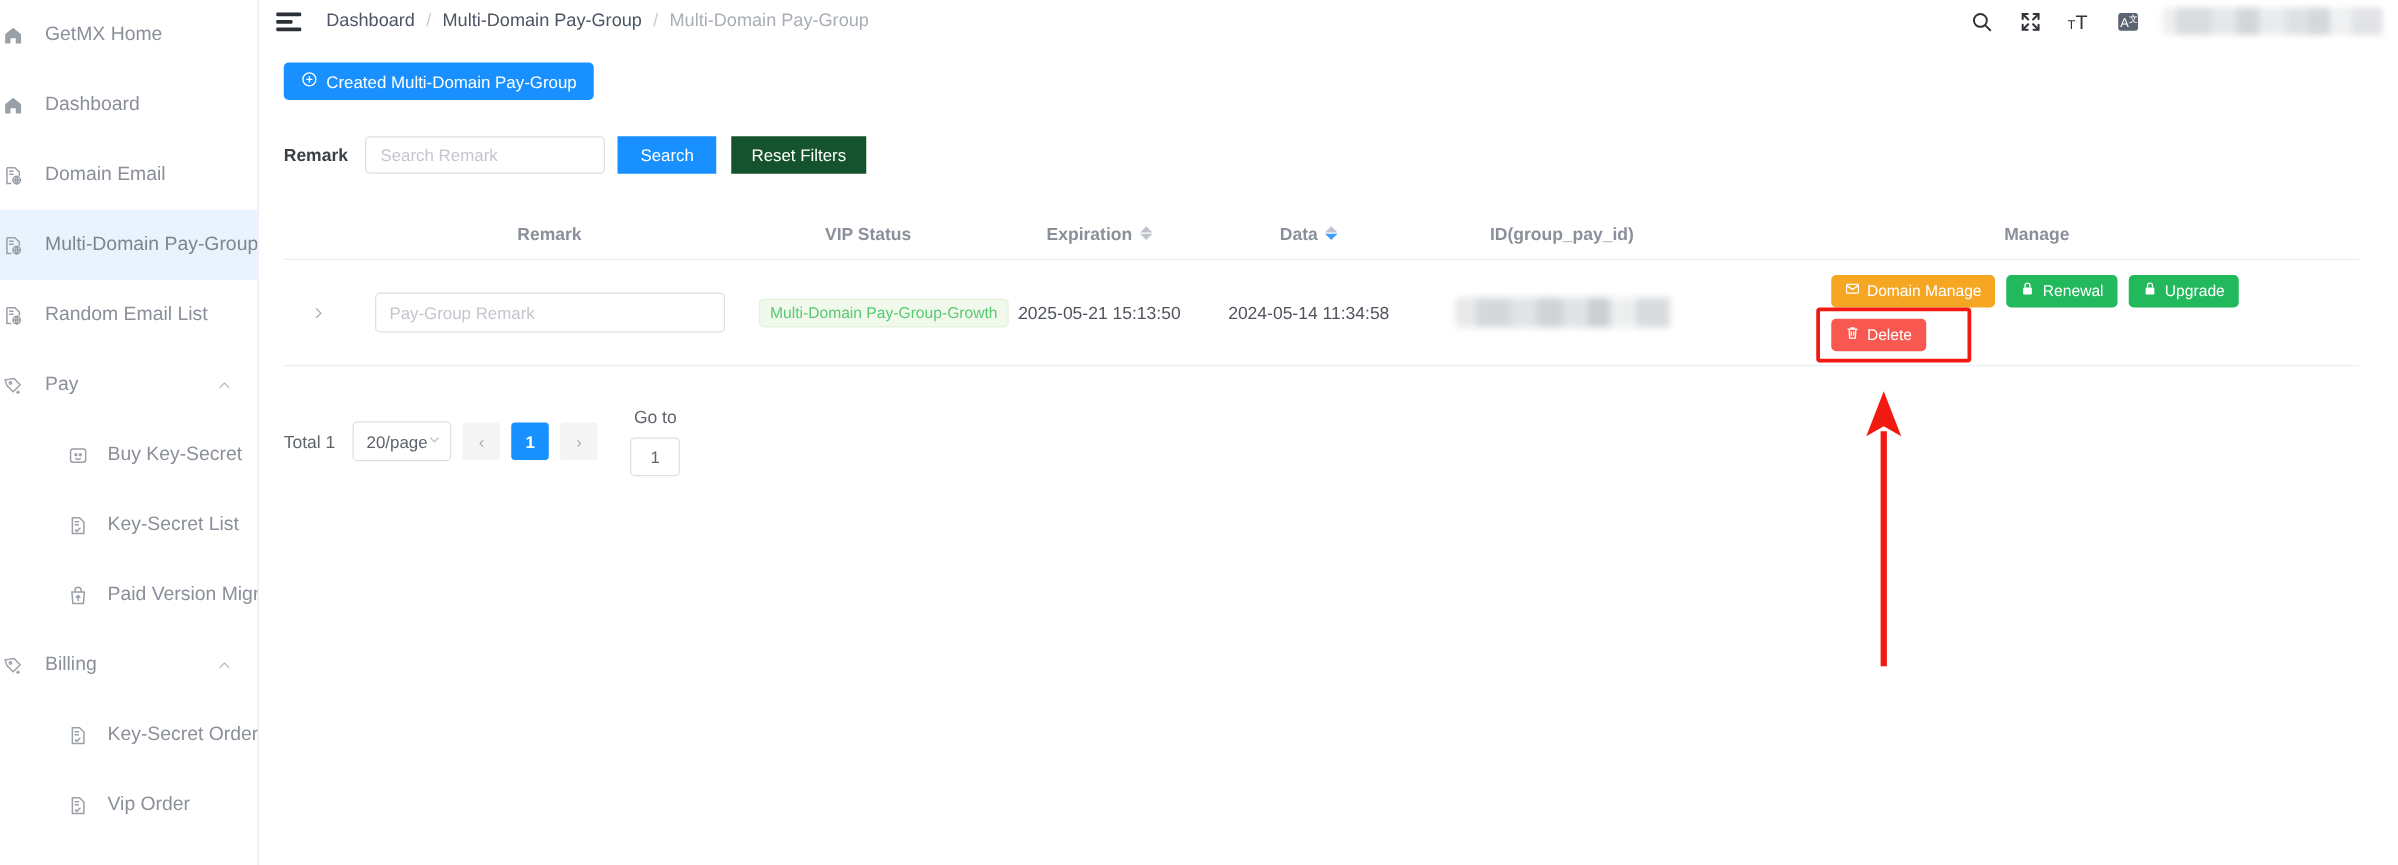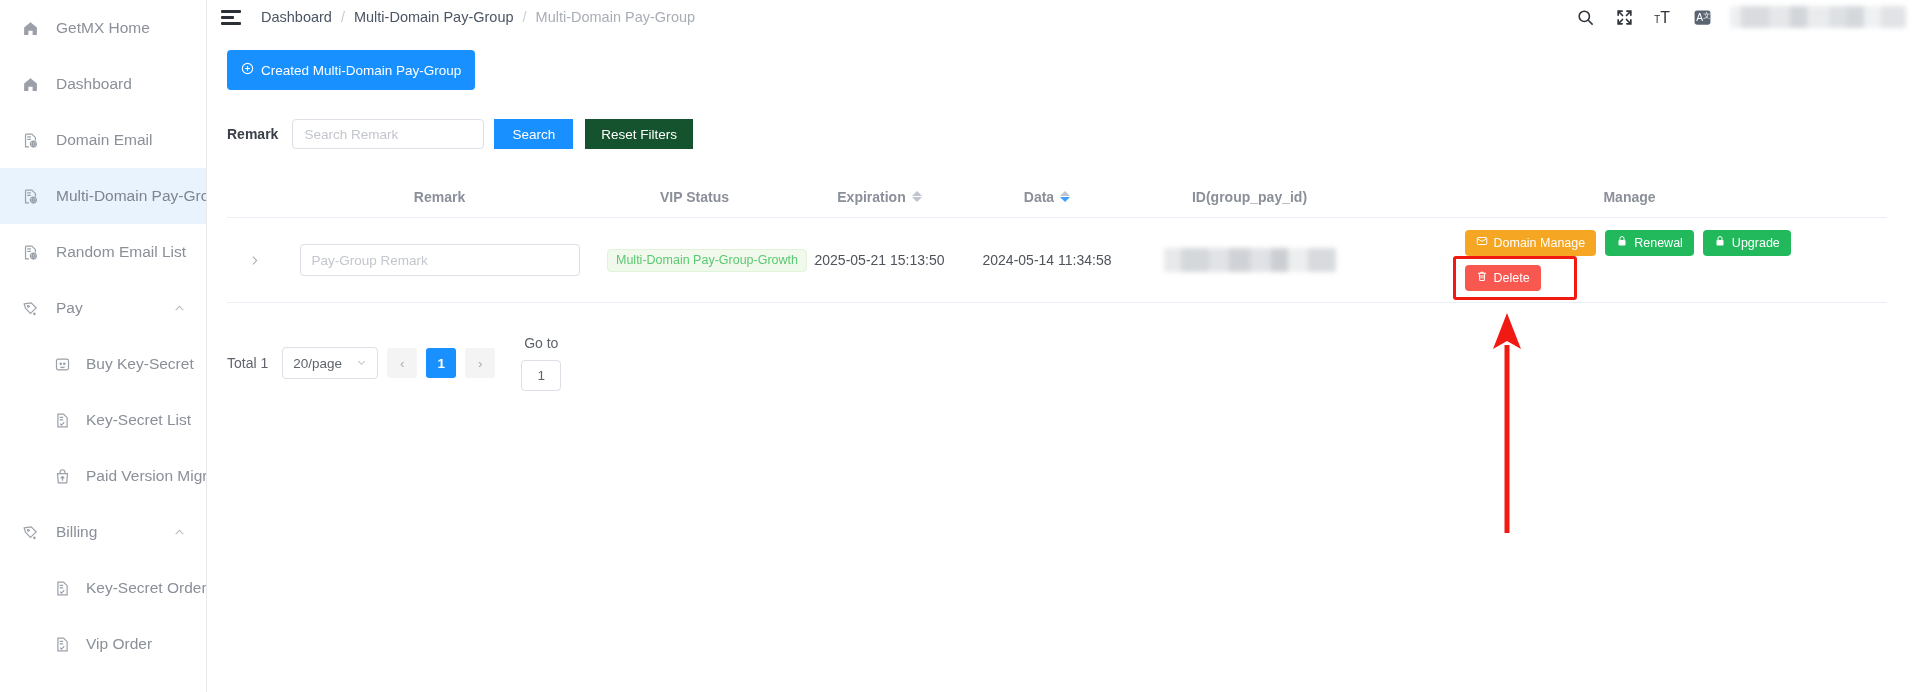--- a/index.html
+++ b/index.html
@@ -16,21 +16,20 @@
   .sidebar {
     width: 207px; height: 692px; flex: 0 0 207px;
     background: #ffffff;
     border-right: 1px solid #e8e8ec;
     overflow: hidden;
     position: relative;
   }
   .nav-item {
     display: flex; align-items: center;
     height: 56px;
-    padding-left: 20px;
     color: #8a8f99;
     font-size: 15.5px;
     cursor: pointer;
     white-space: nowrap;
     position: relative;
   }
   .nav-item .ico {
     width: 20px; height: 20px;
     flex: 0 0 20px;
     margin-right: 16px;
@@ -89,21 +88,21 @@
   .content { padding: 16px 20px 0 20px; }
 
   .btn {
     display: inline-flex; align-items: center; justify-content: center;
     border: none; border-radius: 0; cursor: pointer;
     font-family: inherit;
     white-space: nowrap;
   }
   .btn-create {
     background: #1890ff; color: #fff;
-    height: 40px; padding: 0 14px; font-size: 13.5px; gap: 7px;
+    height: 30px; padding: 0 14px; font-size: 13.5px; gap: 7px;
     border-radius: 4px;
   }
   .btn-create svg { width: 13px; height: 13px; }
 
   .filters { display: flex; align-items: center; margin-top: 29px; }
   .filter-label { font-size: 14px; font-weight: bold; color: #3b4048; margin-right: 14px; }
   .input {
     height: 30px; border: 1px solid #dcdfe6; border-radius: 4px;
     background: #fff; font-size: 13.5px; color: #606266;
     padding: 0 11px; outline: none; font-family: inherit;
@@ -186,21 +185,21 @@
     width: 124px; height: 44px;
     border: 3px solid #f11a12;
     border-radius: 3px;
     pointer-events: none;
   }
 
   
   .pager { display: flex; align-items: center; margin-top: 32px; font-size: 14px; color: #5f646c; }
   .pager .total { margin-right: 14px; }
   .page-size {
-    height: 32px; width: 96px; border: 1px solid #dcdfe6; border-radius: 4px;
+    height: 32px; width: 79px; border: 1px solid #dcdfe6; border-radius: 4px;
     display: flex; align-items: center; justify-content: space-between;
     padding: 0 10px; font-size: 13.5px; color: #5f646c; cursor: pointer; background: #fff;
   }
   .page-size .chev { color: #c0c4cc; font-size: 11px; }
   .pg-btn {
     min-width: 30px; height: 30px; margin-left: 9px;
     display: flex; align-items: center; justify-content: center;
     border-radius: 3px; font-size: 13.5px; color: #a9aeb6;
     background: #f4f4f5; cursor: pointer;
   }

